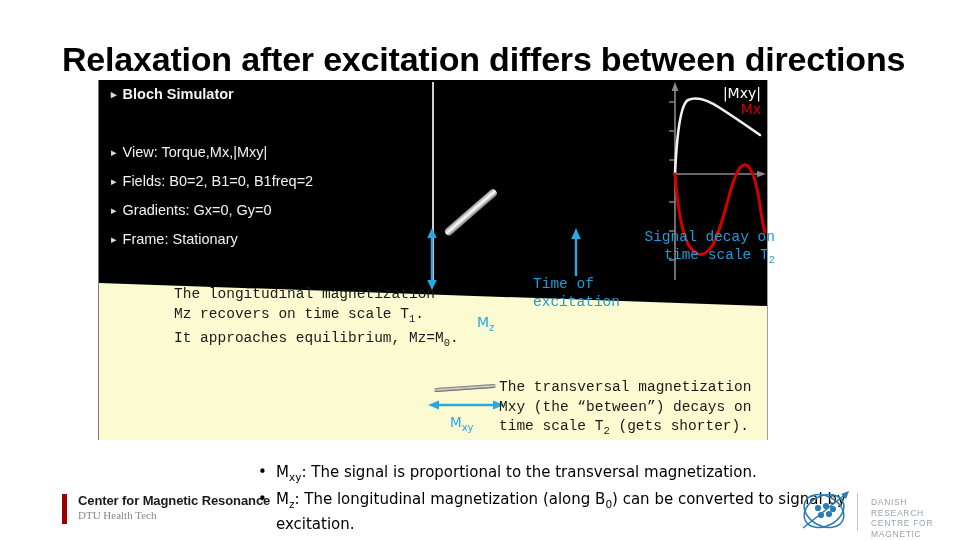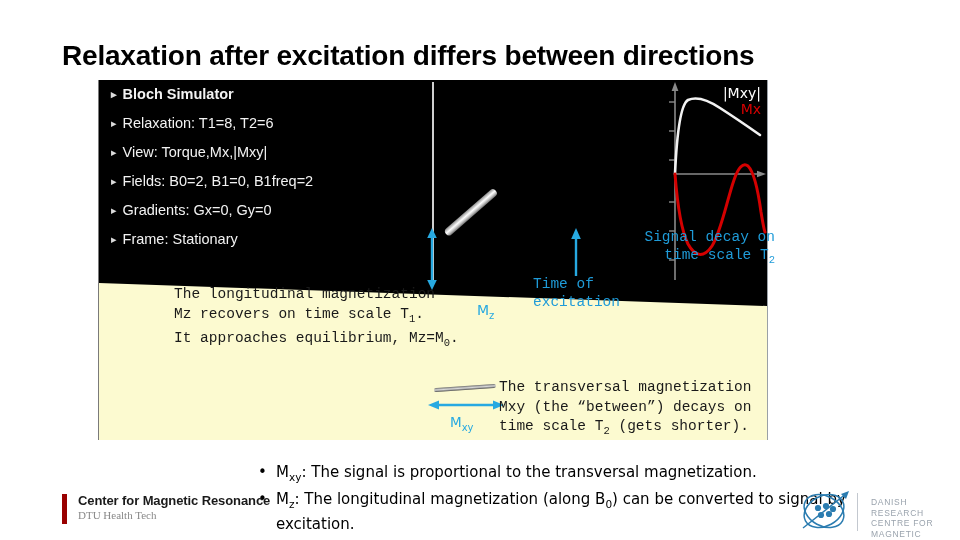--- a/index.html
+++ b/index.html
@@ -9,21 +9,21 @@
     font-family:"DejaVu Sans","Liberation Sans",sans-serif;
     overflow:hidden;
     position:relative;
   }
   #slide{position:absolute;left:0;top:0;width:960px;height:540px;}
 
   
   #title{
     position:absolute;left:62px;top:40px;width:830px;
     font-family:"Liberation Sans",sans-serif;
-    font-weight:bold;font-size:28px;color:#000;
+    font-weight:bold;font-size:34px;color:#000;
     letter-spacing:-0.2px;white-space:nowrap;
   }
 
   
   #sim{
     position:absolute;left:98px;top:80px;width:668px;height:360px;
     background:#000;overflow:hidden;
     border-left:1px solid #7a7a7a;
     border-right:1px solid #9aa0a6;
   }
@@ -42,21 +42,21 @@
   #mvec{
     position:absolute;left:347px;top:150px;width:66px;height:8px;
     background:linear-gradient(to bottom,#8d8d8d 0%,#ffffff 45%,#c9c9c9 70%,#6f6f6f 100%);
     border-radius:4px;
     transform:rotate(-41deg);
     transform-origin:0% 50%;
   }
   
   #mzarrow{position:absolute;left:320px;top:148px;width:26px;height:62px;}
   #mzlabel{
-    position:absolute;left:378px;top:222px;color:#27a9e1;
+    position:absolute;left:378px;top:234px;color:#27a9e1;
     font-size:14px;font-family:"DejaVu Sans",sans-serif;
   }
   #mzlabel sub{font-size:10px;}
 
   
   .simline{
     position:absolute;left:12px;color:#f2f2f2;
     font-family:"Liberation Sans",sans-serif;font-size:14.5px;
     white-space:nowrap;
   }
@@ -139,21 +139,20 @@
     <div id="mvec"></div>
 
     <svg id="mzarrow" viewBox="0 0 26 62">
       <line x1="13" y1="7" x2="13" y2="55" stroke="#27a9e1" stroke-width="2.4"></line>
       <polygon points="13,0 8.2,10 17.8,10" fill="#27a9e1"></polygon>
       <polygon points="13,62 8.2,52 17.8,52" fill="#27a9e1"></polygon>
     </svg>
     <div id="mzlabel"><span>M</span><sub>z</sub></div>
 
     <div class="simline first" style="top:6px"><span class="bullet">▸</span><span>Bloch Simulator</span></div>
-    <div class="simline" style="top:35px"><span class="bullet">▸</span><span>Relaxation: T1=8, T2=6</span></div>
     <div class="simline" style="top:64px"><span class="bullet">▸</span><span>View: Torque,Mx,|Mxy|</span></div>
     <div class="simline" style="top:93px"><span class="bullet">▸</span><span>Fields: B0=2, B1=0, B1freq=2</span></div>
     <div class="simline" style="top:122px"><span class="bullet">▸</span><span>Gradients: Gx=0, Gy=0</span></div>
     <div class="simline" style="top:151px"><span class="bullet">▸</span><span>Frame: Stationary</span></div>
 
     <svg id="plot" viewBox="0 0 203 205">
 
       <line x1="111" y1="8" x2="111" y2="200" stroke="#8a8a8a" stroke-width="1.6"></line>
       <polygon points="111,2 107.6,11 114.4,11" fill="#8a8a8a"></polygon>
 

